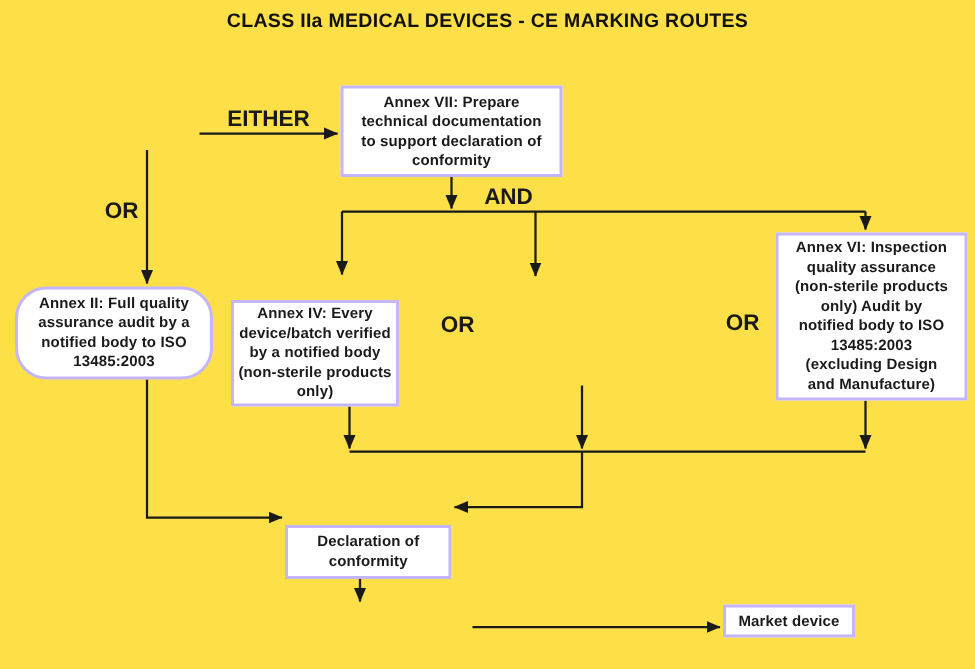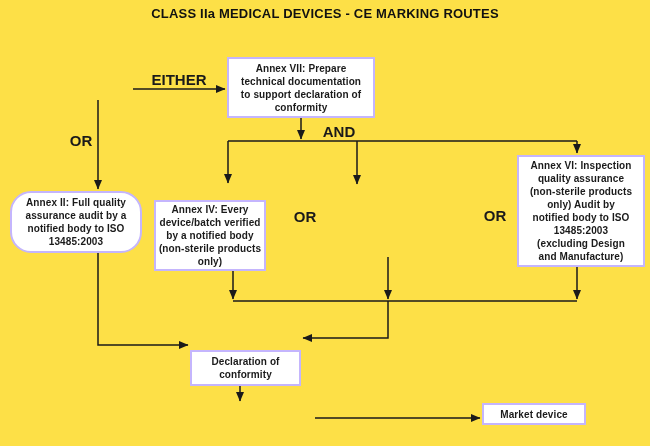--- a/index.html
+++ b/index.html
@@ -50,21 +50,21 @@
     white-space: pre-line;
   }
   .n-device  { left: 67px;  top: 77px;  width: 66px;  height: 23px; }
   .n-annex7  { left: 227px; top: 57px;  width: 148px; height: 61px; }
   .n-annex2  { left: 10px;  top: 191px; width: 132px; height: 62px; border-radius: 21px; }
   .n-annex4  { left: 154px; top: 185px; width: 112px; height: 71px; margin-top: 15px; }
   .n-annex5  { left: 322px; top: 186px; width: 153px; height: 71px; }
   .n-annex6  { left: 517px; top: 155px; width: 128px; height: 112px; }
   .n-decl    { left: 190px; top: 330px; width: 111px; height: 36px; margin-top: 20px; }
   .n-apply   { left: 183px; top: 403px; width: 132px; height: 36px; }
-  .n-market  { left: 482px; top: 403px; width: 104px; height: 22px; }
+  .n-market  { left: 482px; top: 403px; width: 88px; height: 22px; }
   .route-label {
     position: absolute;
     font: bold 15px/17px "Liberation Sans", sans-serif;
     color: #1a1a1a;
     text-align: center;
   }
   .l-either   { left: 146px; top: 71px;  width: 66px; }
   .l-or-left  { left: 64px;  top: 132px; width: 34px; }
   .l-and      { left: 320px; top: 123px; width: 38px; }
   .l-or-mid   { left: 288px; top: 208px; width: 34px; }

